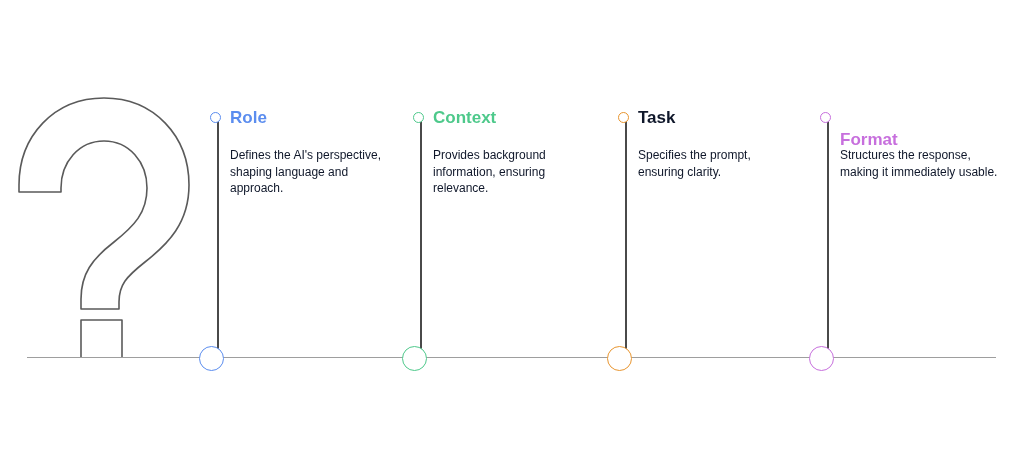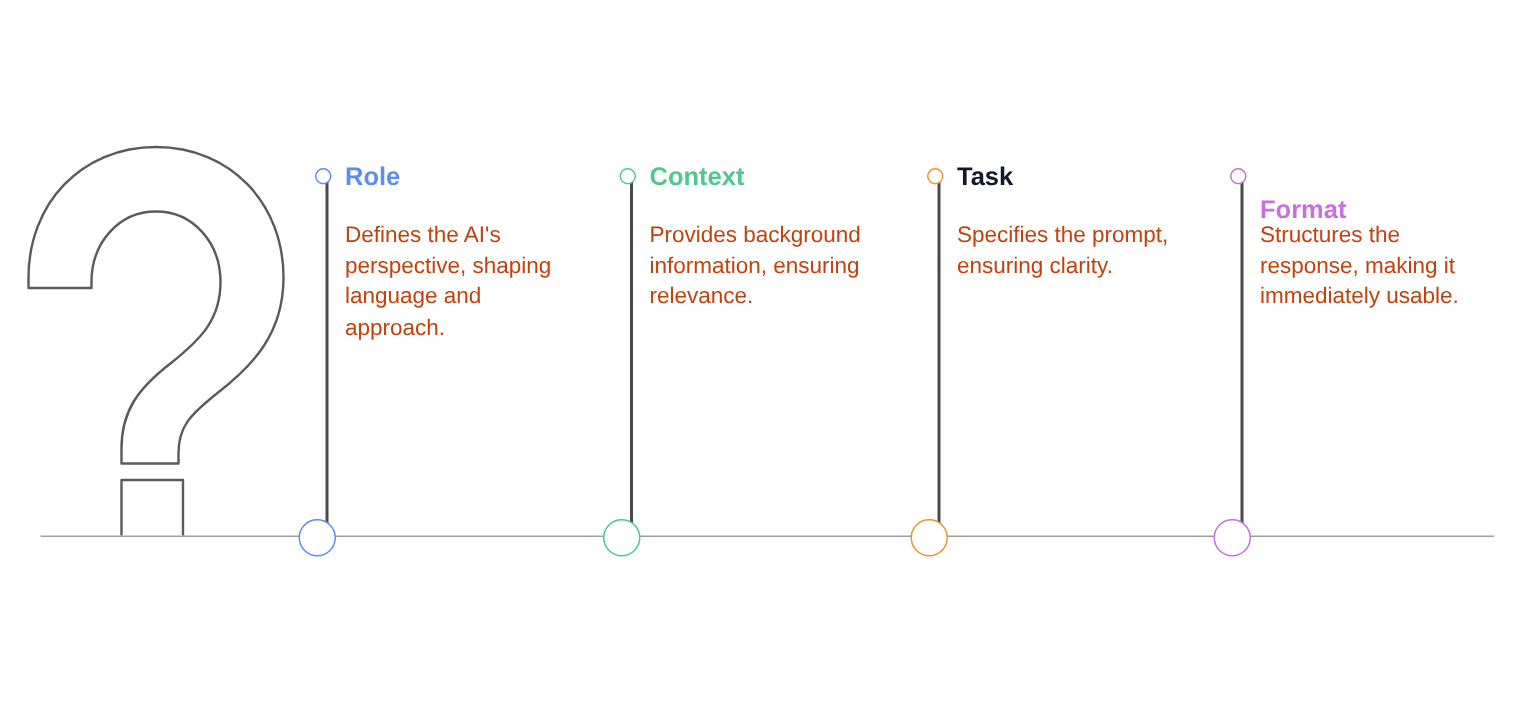--- a/index.html
+++ b/index.html
@@ -90,23 +90,23 @@
     top: -2px;
     font-size: 17px;
     font-weight: bold;
     white-space: nowrap;
   }
   .m-desc {
     position: absolute;
     left: 22px;
     top: 37px;
     width: 160px;
-    font-size: 15px;
+    font-size: 12px;
     line-height: 1.38;
-    color: #c2410c;
+    color: #0f172a;
   }
 </style>
 </head>
 <body>
 
 <div id="canvas">
 
 
   <div id="qmark">
     <svg width="180" height="268" viewBox="0 0 180 268" fill="none" xmlns="http://www.w3.org/2000/svg">

